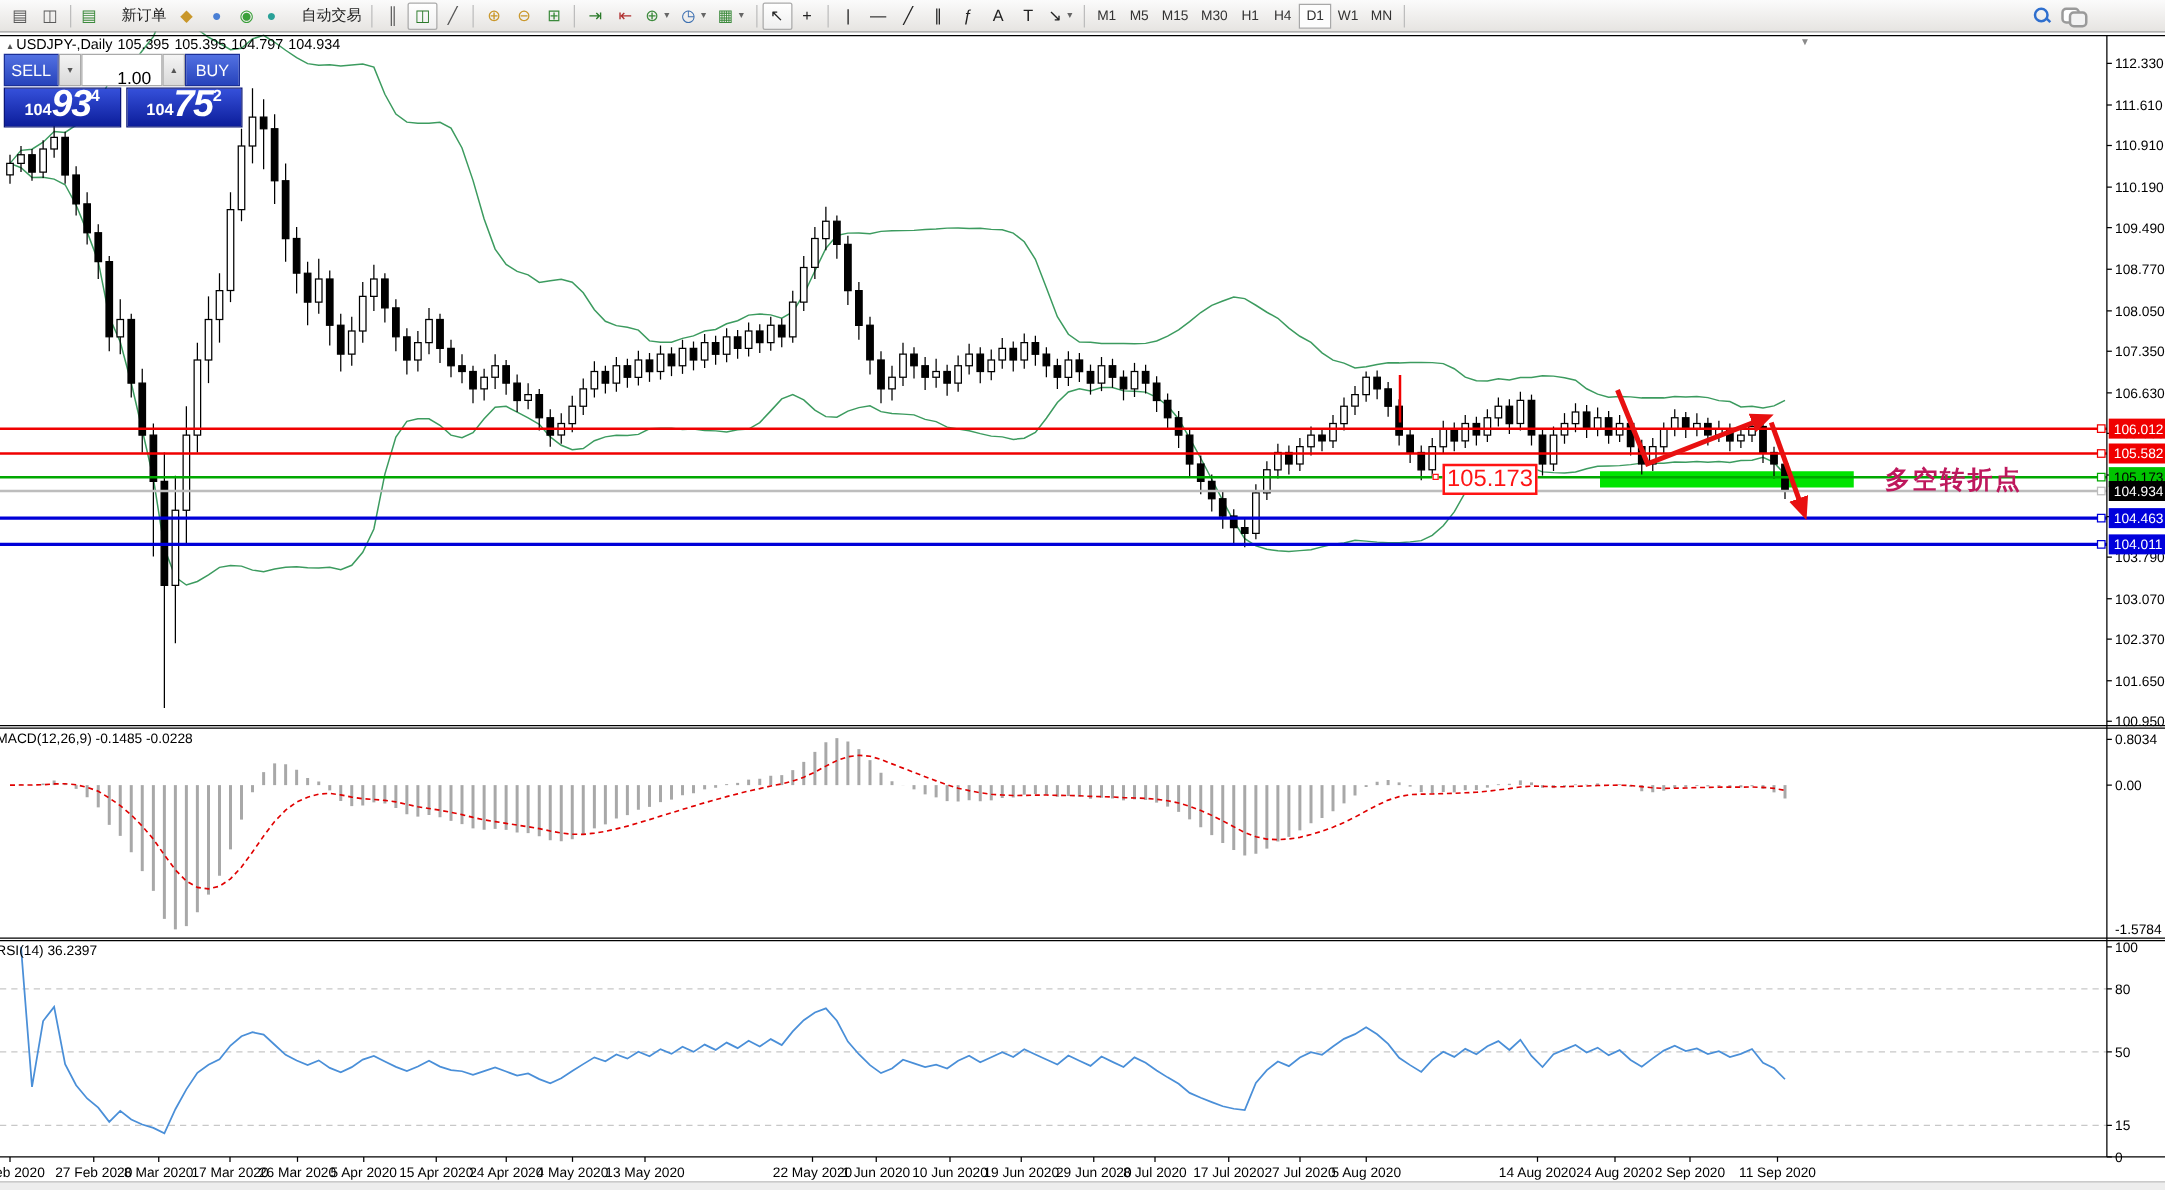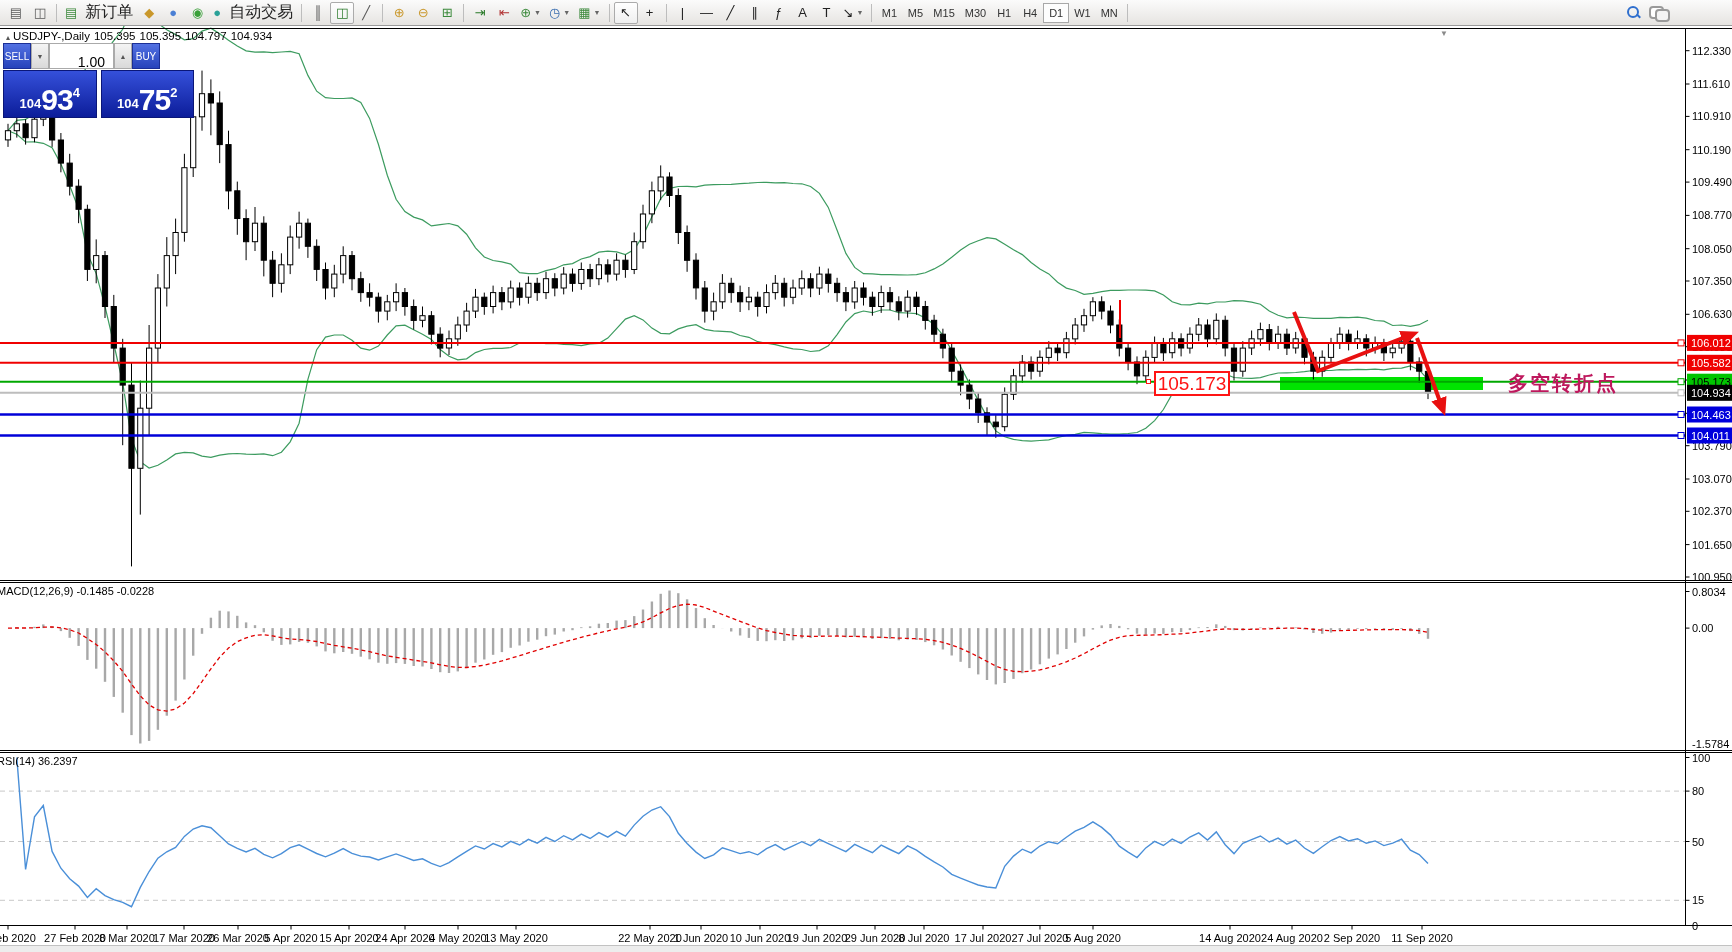--- a/index.html
+++ b/index.html
@@ -8,21 +8,21 @@
   #app { position:relative; width:1732px; height:952px; background:#fff; }
 
   
   #toolbar { position:absolute; left:0; top:0; width:1732px; height:26px;
     background:linear-gradient(#fbfbfb,#e6e4e1); border-bottom:1px solid #9a9a9a;
     display:flex; align-items:center; padding:0 4px; z-index:30; }
   .tbtn { height:22px; min-width:24px; display:flex; align-items:center; justify-content:center;
     font-size:13px; color:#444; padding:0 3px; border:1px solid transparent; border-radius:2px; cursor:default; }
   .tbtn.active { background:linear-gradient(#ffffff,#efefef); border:1px solid #ababab; }
   .tbtn .glyph { font-size:13px; line-height:13px; }
-  .tbtn .lbl { font-size:16px; color:#222; margin-left:8px; white-space:nowrap; }
+  .tbtn .lbl { font-size:12px; color:#222; margin-left:20px; white-space:nowrap; }
   .tbtn .dd { font-size:7px; color:#666; margin-left:3px; }
   .tsep { width:1px; height:18px; background:#bdbdbd; margin:0 4px; }
   .tf { height:20px; min-width:26px; display:flex; align-items:center; justify-content:center;
     font-size:11px; color:#333; padding:0 4px; border:1px solid transparent; }
   .tf.active { background:#fdfdfd; border:1px solid #a8a8a8; }
   .mag { position:relative; width:15px; height:15px; }
   .mag::before { content:""; position:absolute; left:1px; top:1px; width:8px; height:8px;
     border:2px solid #2f6fce; border-radius:50%; }
   .mag::after { content:""; position:absolute; left:10px; top:10px; width:5px; height:2px;
     background:#2f6fce; transform:rotate(45deg); }
@@ -36,31 +36,31 @@
   #chart-window { position:absolute; left:0; top:27px; width:1732px; height:918px; background:#fff; }
   #plot { position:absolute; left:0; top:-27px; width:1732px; height:952px; }
 
   #quote-line { position:absolute; left:6px; top:3px; font-size:11.5px; color:#000; z-index:5; white-space:nowrap; }
   #quote-line .mark { color:#555; font-size:8px; margin-right:3px; }
   #quote-line span { margin-right:4px; }
 
   
   #trade-panel { position:absolute; left:3px; top:16px; width:191px; height:82px; z-index:6; font-family:"Liberation Sans",sans-serif; }
   #tp-row1 { display:flex; height:26px; }
-  .tp-btn { width:28px; height:26px; background:linear-gradient(#5271e2,#2743bb); color:#fff;
-    font-size:10px; display:flex; align-items:center; justify-content:center; border:1px solid #1b2f96; }
+  .tp-btn { width:44px; height:26px; background:linear-gradient(#5271e2,#2743bb); color:#fff;
+    font-size:13px; display:flex; align-items:center; justify-content:center; border:1px solid #1b2f96; }
   .tp-spin { width:18px; height:26px; background:linear-gradient(#f4f4f4,#d9d9d9); border:1px solid #aaa;
     display:flex; align-items:center; justify-content:center; font-size:7px; color:#555; }
   #tp-vol { width:65px; height:26px; background:#fff; border:1px solid #aaa; font-size:14px;
     text-align:right; padding:12px 8px 0 0; display:flex; align-items:center; justify-content:flex-end; color:#000; }
-  #tp-row2 { display:flex; margin-top:1px; height:48px; gap:4px; }
+  #tp-row2 { display:flex; margin-top:1px; height:32px; gap:4px; }
   .tp-price { flex:1; background:linear-gradient(#3550da,#0c1d9a); color:#fff; display:flex;
     align-items:flex-end; justify-content:center; padding-bottom:3px; border:1px solid #0a1678; }
   .tp-price .pfx { font-size:13px; font-weight:bold; margin-bottom:3px; }
-  .tp-price .big { font-size:30px; font-weight:bold; line-height:28px; letter-spacing:-1px; }
+  .tp-price .big { font-size:30px; font-weight:bold; line-height:28px; letter-spacing:-1px;font-style:italic; }
   .tp-price .pip { font-size:13px; font-weight:bold; margin-bottom:14px; }
 
   .legend { position:absolute; font-size:11px; color:#000; z-index:5; white-space:nowrap; }
 
   #price-callout { position:absolute; left:1154px; top:344px; width:76px; height:25px; z-index:7;
     border:2px solid #ff1414; background:#fff; color:#ff1414; font-size:19px;
     display:flex; align-items:center; justify-content:center; }
   #callout-square { position:absolute; left:1146px; top:352px; width:5px; height:5px; border:1px solid #ff1414; background:#fff; z-index:7; }
   #cn-note { position:absolute; left:1508px; top:343px; z-index:7; font-size:20px; font-weight:bold;
     color:#be185d; letter-spacing:2px; white-space:nowrap; }

